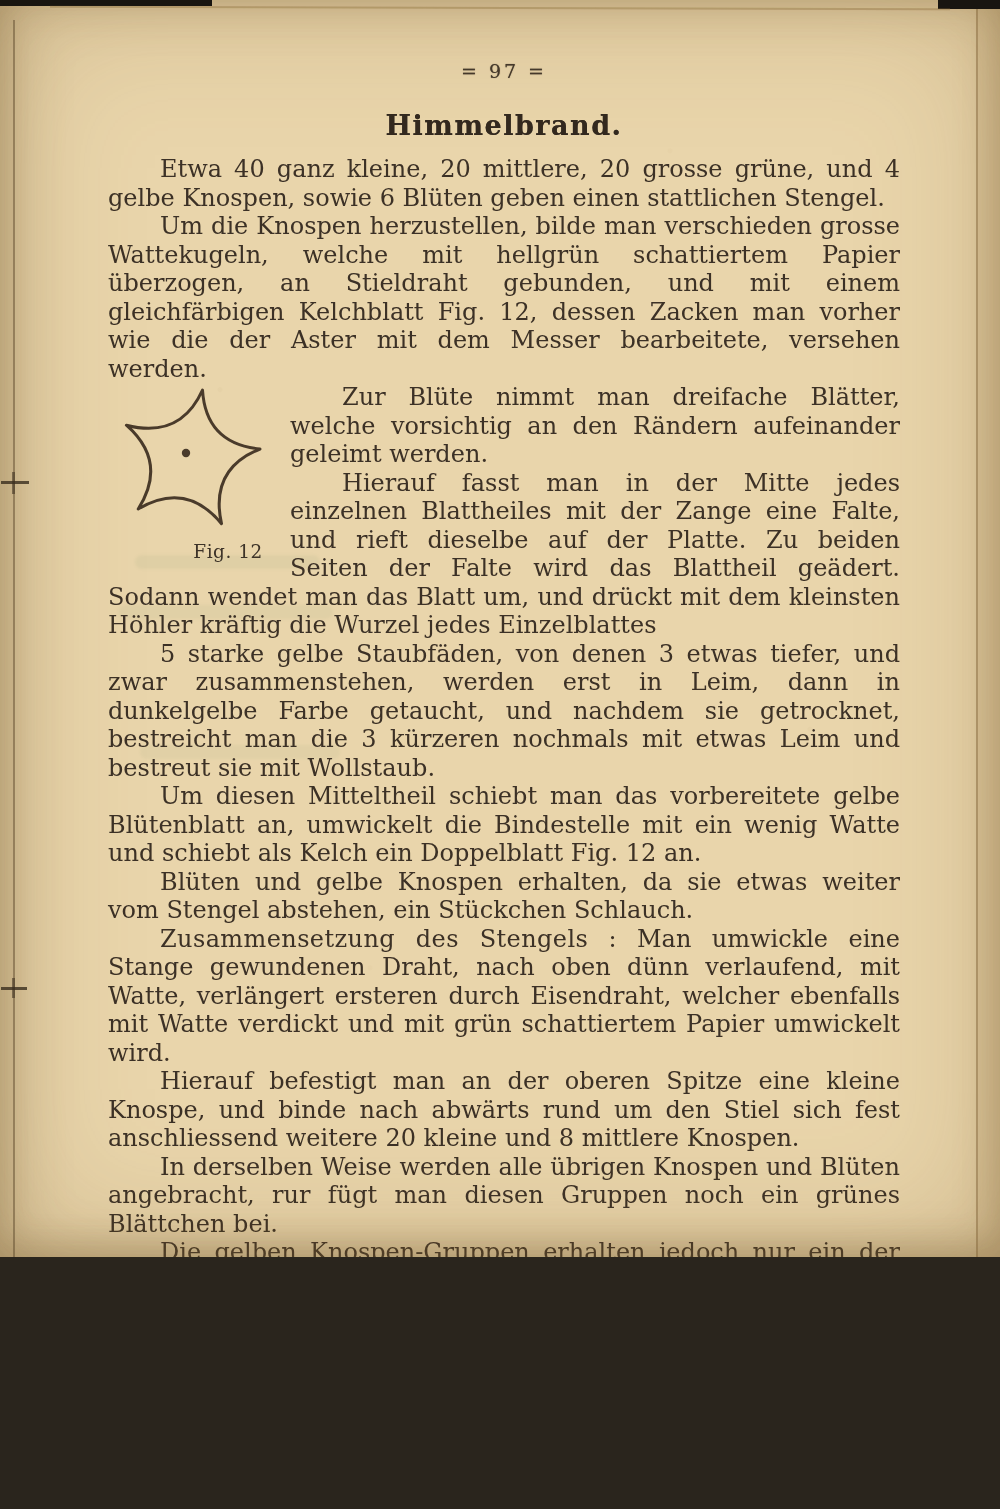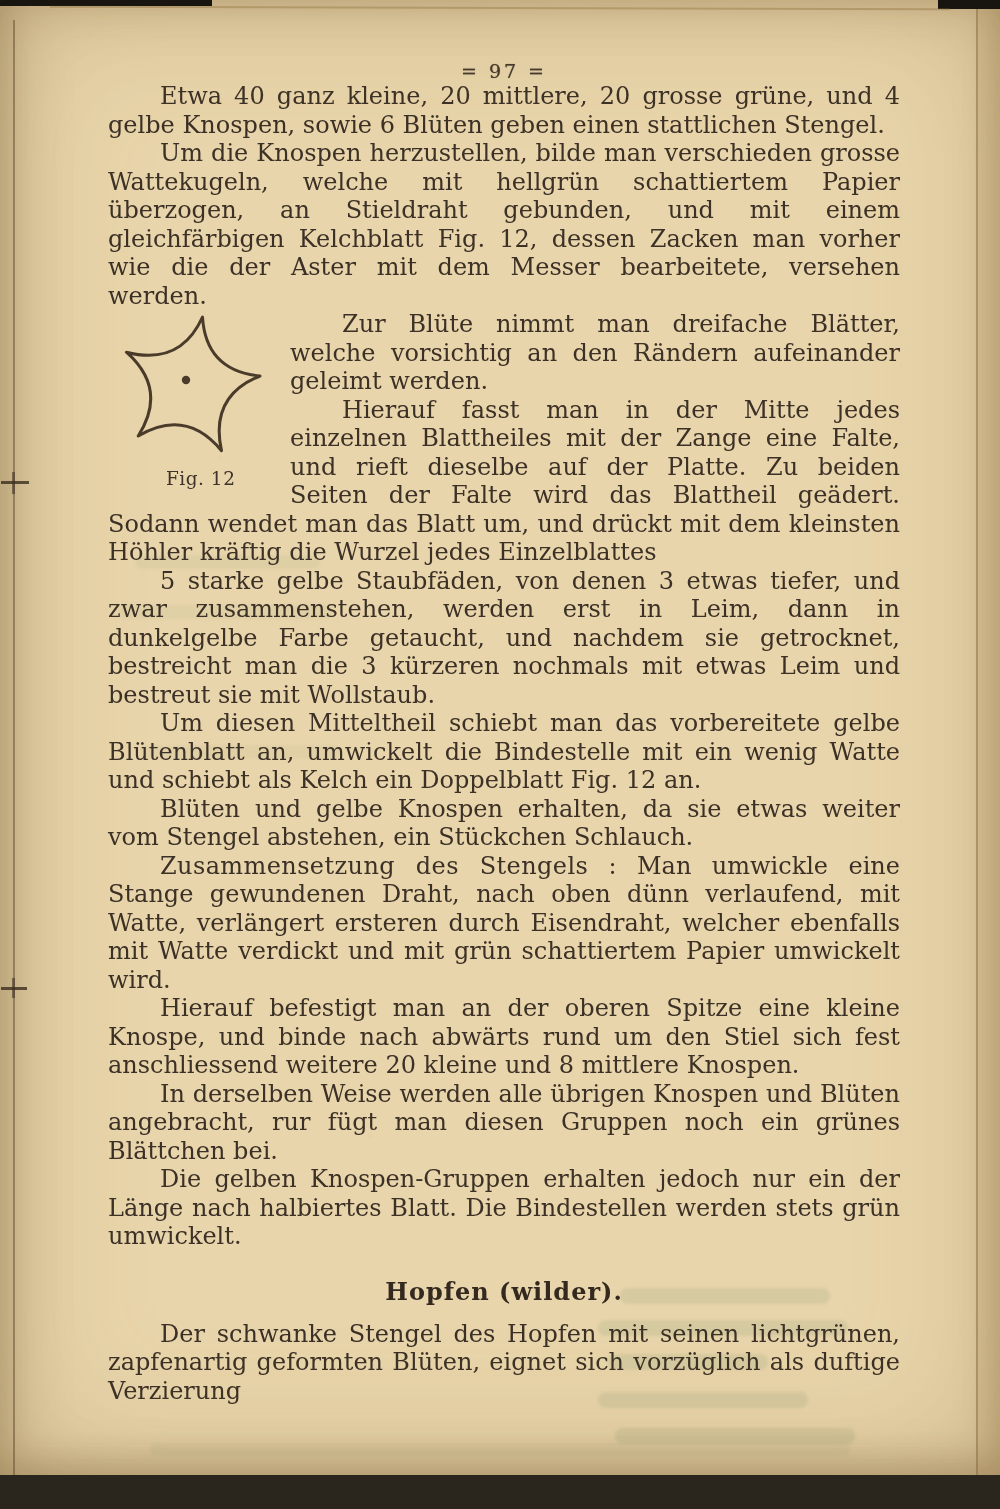--- a/index.html
+++ b/index.html
@@ -1,16 +1,16 @@
 <!DOCTYPE html>
 <html lang="de"><head>
 <meta charset="utf-8">
 <style>
   html,body{margin:0;padding:0;background:#2a251d;}
-  .scan{position:relative;width:1000px;height:1475px;overflow:hidden;
+  .scan{position:relative;width:1000px;height:1257px;overflow:hidden;
         background:#e9d5ab;font-family:"DejaVu Serif","Liberation Serif",serif;}
   
   .paper-vignette{position:absolute;inset:0;pointer-events:none;z-index:5;
      box-shadow:inset 0 0 140px rgba(125,95,48,.28), inset 18px 0 55px rgba(110,85,45,.22),
                 inset -10px 0 40px rgba(130,100,55,.15), inset 0 -14px 30px rgba(110,85,45,.18);}
   .paper-grain{position:absolute;inset:0;pointer-events:none;z-index:4;opacity:.5;
      background:
        radial-gradient(circle at 22% 31%, rgba(150,118,64,.07) 0 2px, transparent 3px),
        radial-gradient(circle at 67% 12%, rgba(150,118,64,.06) 0 2px, transparent 3px),
        radial-gradient(circle at 81% 58%, rgba(150,118,64,.07) 0 2px, transparent 3px),
@@ -32,41 +32,42 @@
   p.clear{clear:both;}
   b.lead{font-weight:normal;letter-spacing:.4px;}
   
   .fig{float:left;position:relative;z-index:3;}
   .fig12{width:182px;height:182px;margin:4px 0 2px 0;}
   .fig12 svg{display:block;margin-left:2px;}
   .fig55{width:332px;height:350px;clear:left;margin:2px 0 4px -6px;
          shape-outside:polygon(0px 0px,236px 0px,252px 58px,332px 80px,332px 238px,
                                252px 262px,244px 300px,150px 348px,0px 348px);
          shape-margin:6px;}
-  .figcap{font-size:18.5px;color:#3d3328;letter-spacing:.5px;}
+  .figcap{font-size:18.5px;color:#3d3328;letter-spacing:.5px;text-align:center;}
   .fig12 .figcap{margin:4px 0 0 58px;}
   .fig55 .figcap{position:absolute;left:152px;bottom:4px;}
 </style>
 </head>
 <body>
 
 <div class="scan">
 
   <div class="ghost" style="left:135px;top:555px;width:185px;height:14px;opacity:.55;"></div>
   <div class="ghost" style="left:118px;top:605px;width:215px;height:14px;opacity:.5;"></div>
   <div class="ghost" style="left:140px;top:745px;width:200px;height:14px;opacity:.45;"></div>
   <div class="ghost" style="left:620px;top:1288px;width:210px;height:16px;"></div>
   <div class="ghost" style="left:598px;top:1320px;width:250px;height:16px;"></div>
   <div class="ghost" style="left:608px;top:1354px;width:160px;height:16px;"></div>
   <div class="ghost" style="left:598px;top:1392px;width:210px;height:16px;"></div>
   <div class="ghost" style="left:615px;top:1428px;width:240px;height:16px;"></div>
   <div class="ghost" style="left:150px;top:1443px;width:700px;height:13px;opacity:.5;"></div>
 
   <div class="content">
     <div class="pagenum">= 97 =</div>
+    <h1 class="title">Himmelbrand.</h1>
 
     <p class="para indent">Etwa 40 ganz kleine, 20 mittlere, 20 grosse grüne, und 4 gelbe Knospen, sowie 6 Blüten geben einen stattlichen Stengel.</p>
     <p class="para indent">Um die Knospen herzustellen, bilde man verschieden grosse Wattekugeln, welche mit hellgrün schattiertem Papier überzogen, an Stieldraht gebunden, und mit einem gleichfärbigen Kelchblatt Fig. 12, dessen Zacken man vorher wie die der Aster mit dem Messer bearbeitete, versehen werden.</p>
 
     <div>
 
       <div class="fig fig12">
         <svg width="160" height="150" viewBox="0 0 160 150">
           <path d="M 92.5 3 Q 95.8 56.7 150 62 Q 99.4 82.3 111.5 136.7 Q 76.2 93.7 28.2 122 Q 58.2 75.1 16.4 38.2 Q 70.4 52.2 92.5 3 Z" fill="none" stroke="#4a3b2b" stroke-width="3" stroke-linejoin="round"></path>
           <circle cx="76" cy="66" r="4.2" fill="#4a3b2b"></circle>

